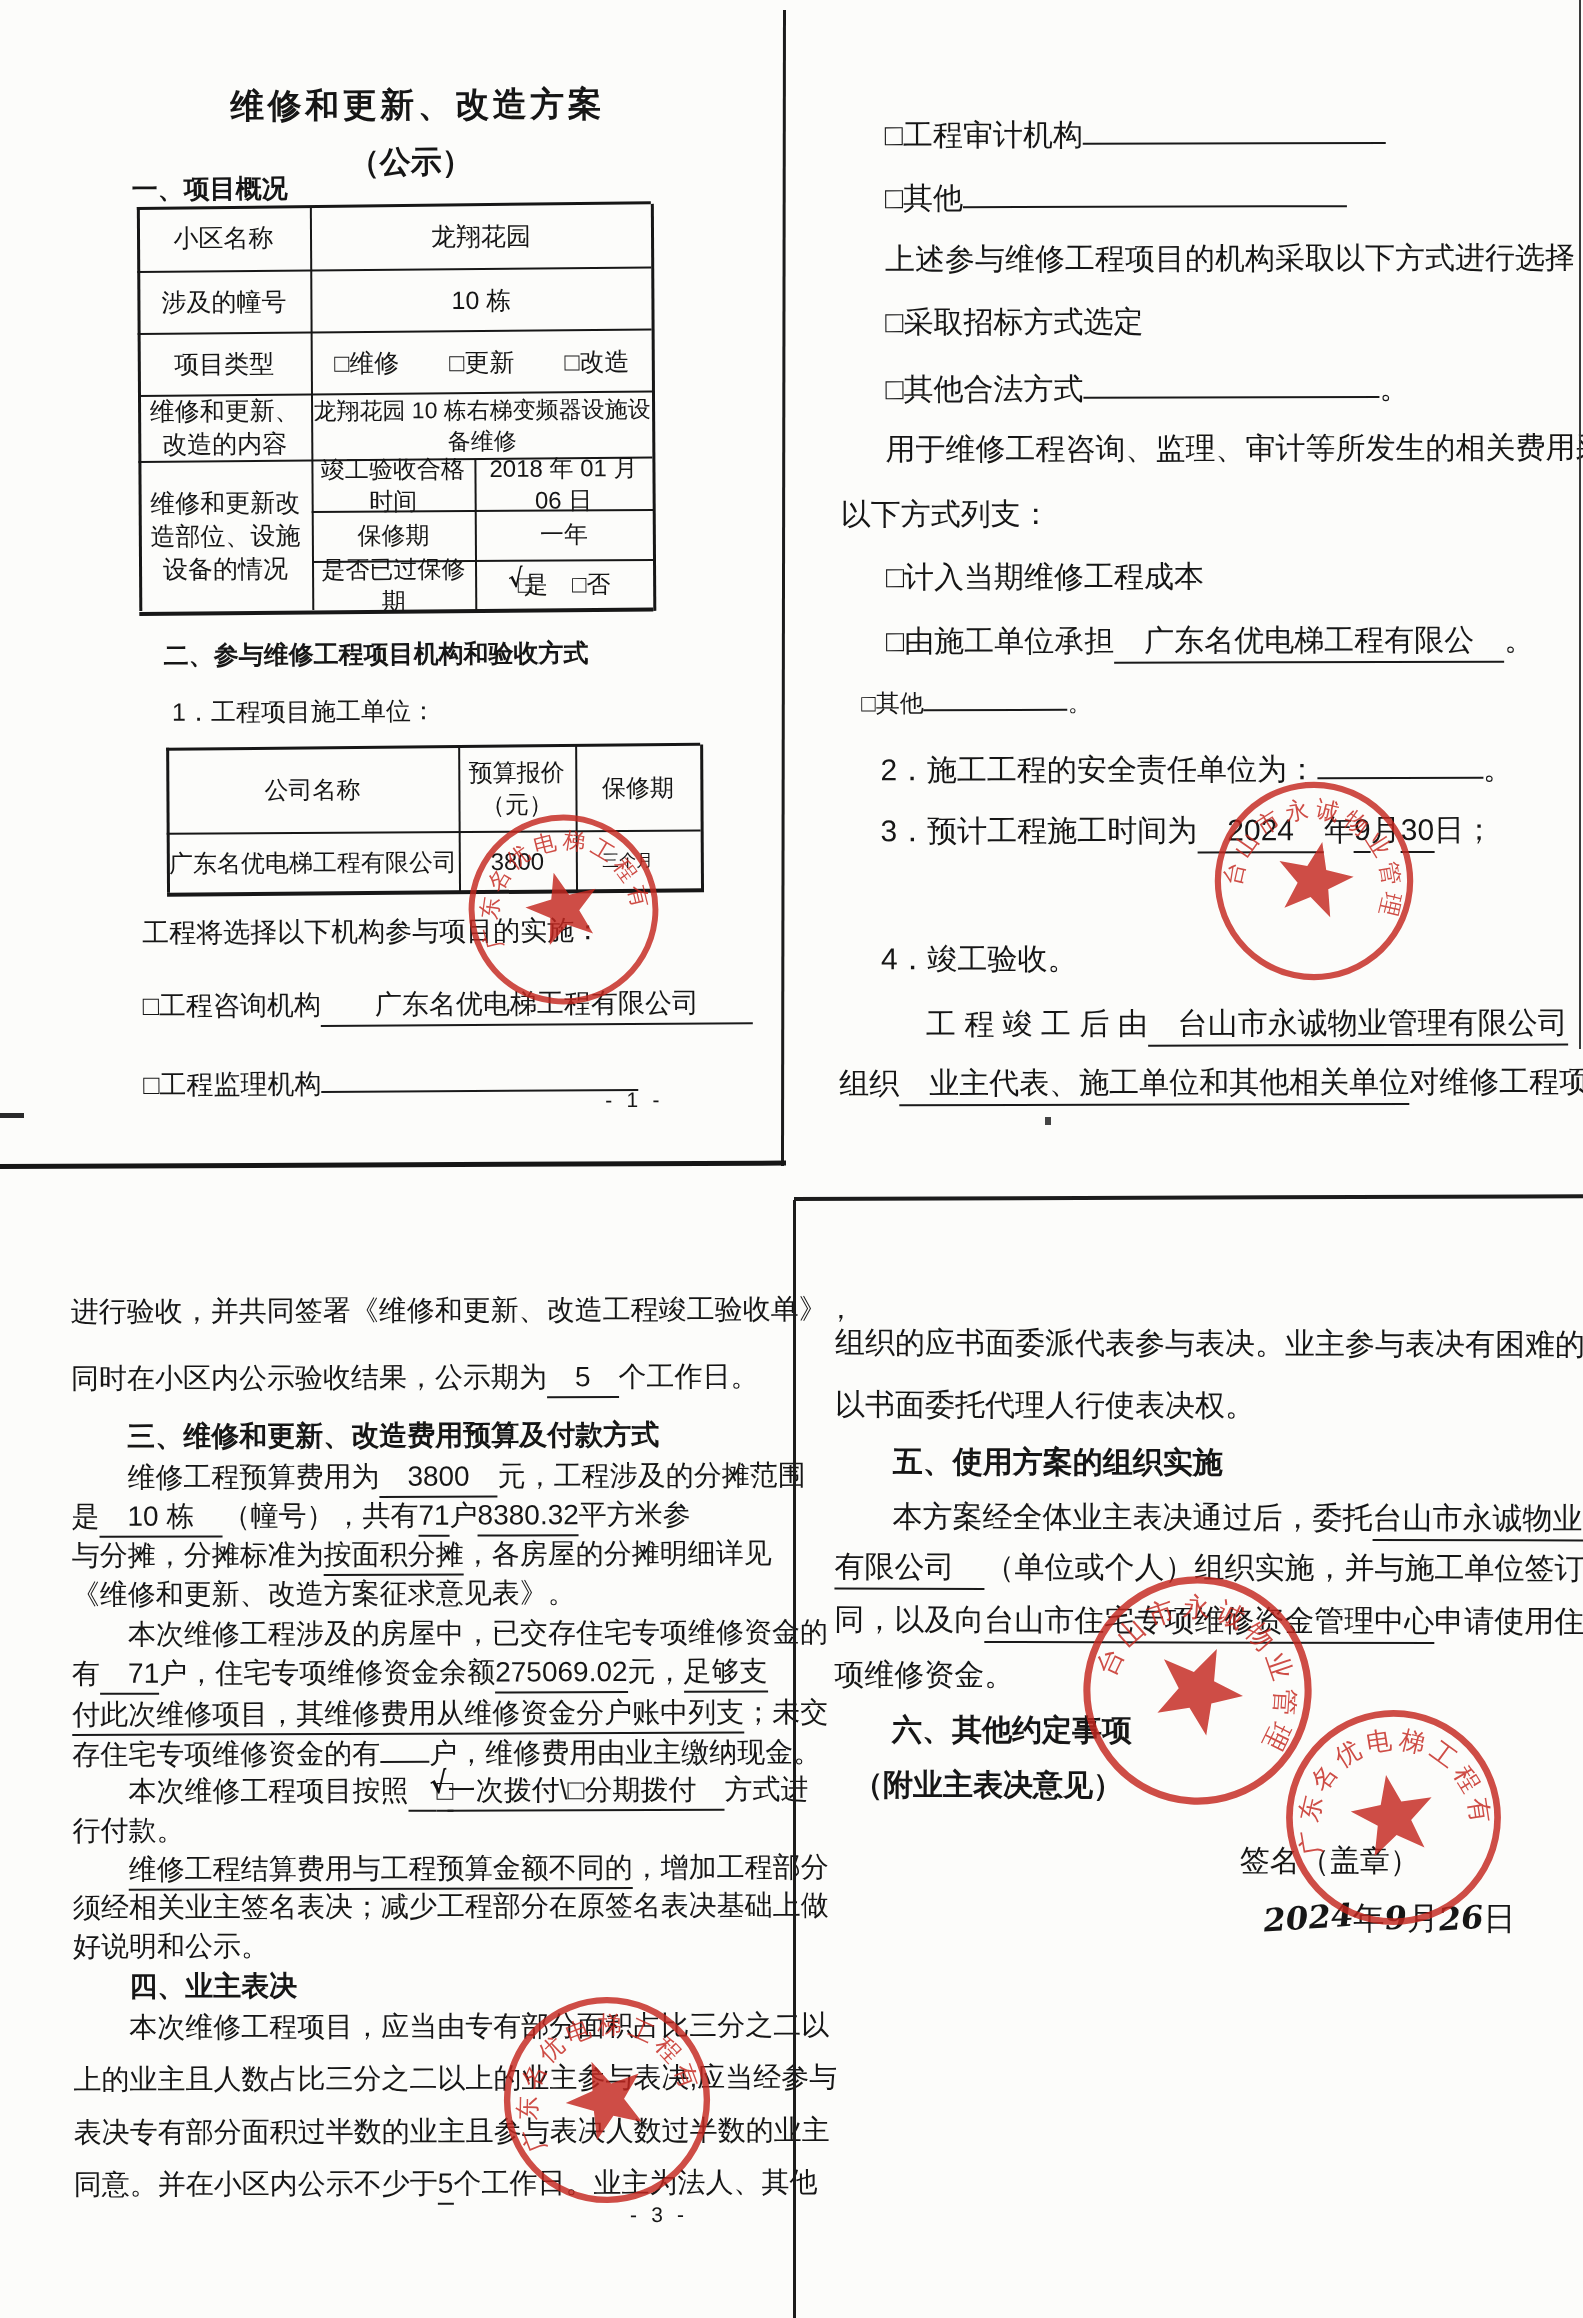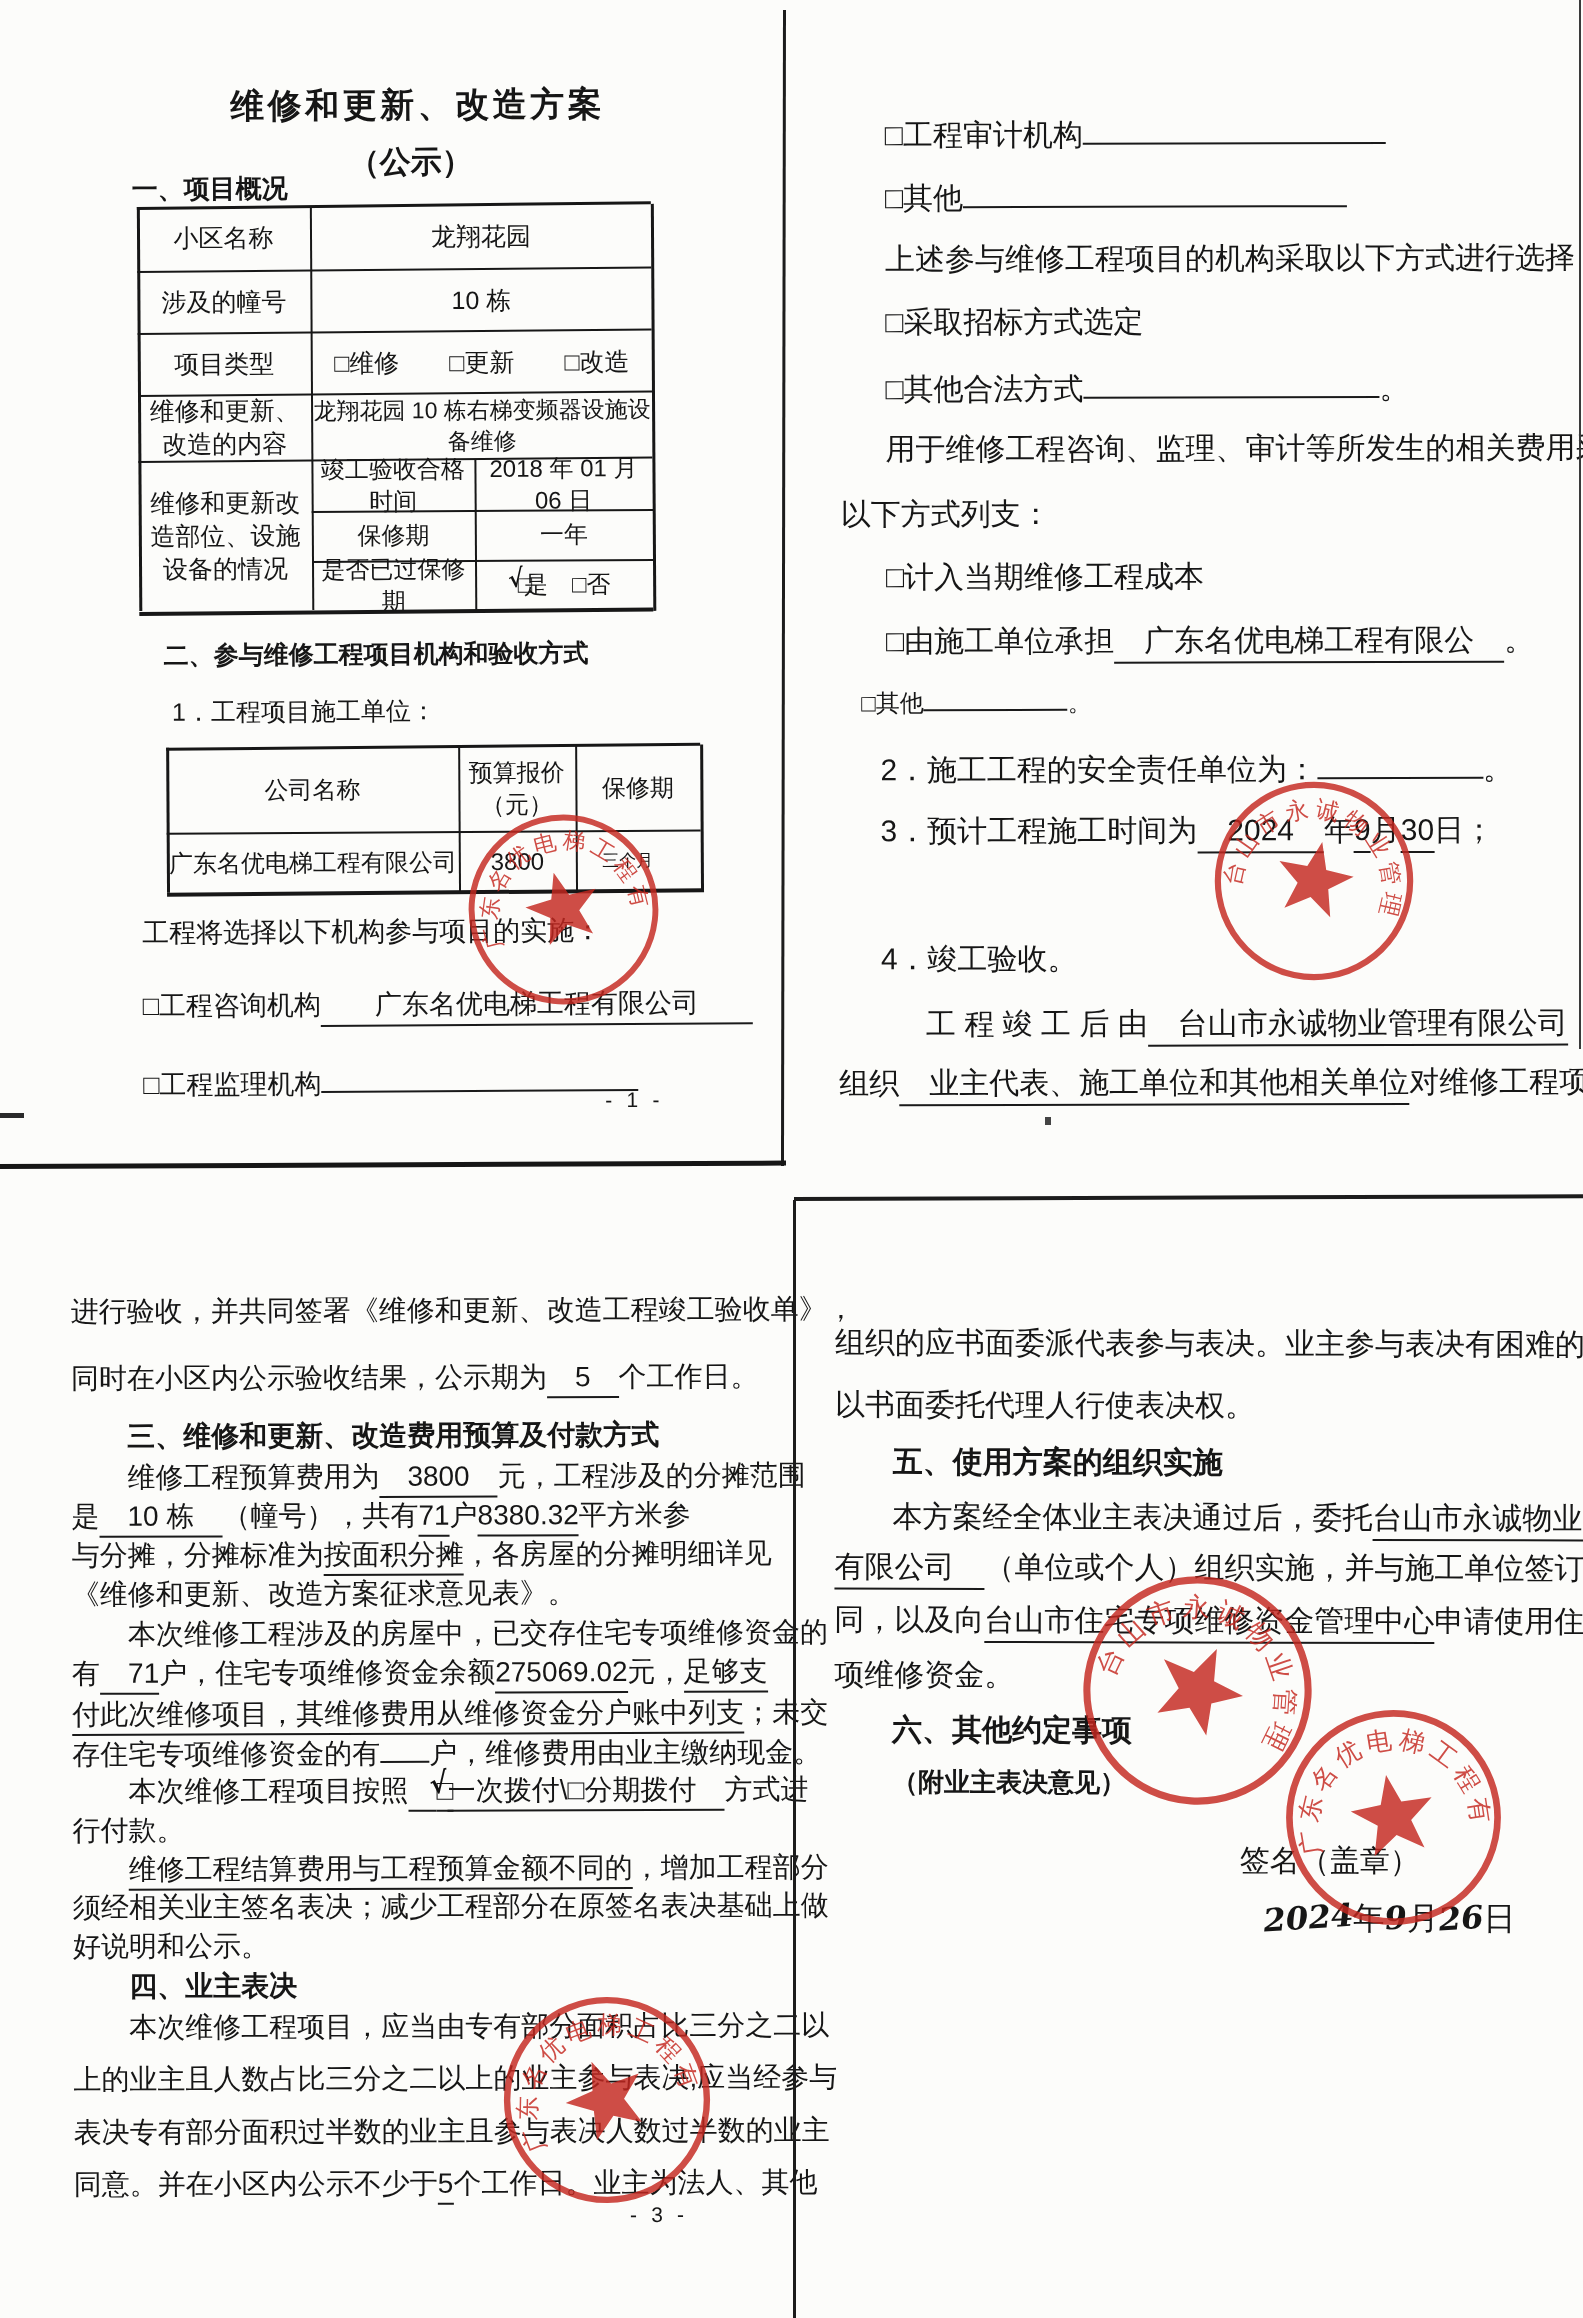--- a/index.html
+++ b/index.html
@@ -128,21 +128,21 @@
   </div>
 <div class="page" style="transform: rotate(0.15deg);">
     <div class="tline" style="left: 838px; top: 1323px; font-size: 30px;"><span class="seg">组织的应书面委派代表参与表决。业主参与表决有困难的，可</span></div>
     <div class="tline" style="left: 838px; top: 1385px; font-size: 30px;"><span class="seg">以书面委托代理人行使表决权。</span></div>
     <div class="tline" style="left: 896px; top: 1442px; font-size: 30px; font-weight: 700;"><span class="seg">五、使用方案的组织实施</span></div>
     <div class="tline" style="left: 896px; top: 1497px; font-size: 30px;"><span class="seg">本方案经全体业主表决通过后，委托</span><span class="seg u"> 台山市永诚物业管理</span></div>
     <div class="tline" style="left: 838px; top: 1547px; font-size: 30px;"><span class="seg u">有限公司　</span><span class="seg">（单位或个人）组织实施，并与施工单位签订施工合</span></div>
     <div class="tline" style="left: 838px; top: 1600px; font-size: 30px;"><span class="seg">同，以及向</span><span class="seg u">台山市住宅专项维修资金管理中心</span><span class="seg">申请使用住宅专</span></div>
     <div class="tline" style="left: 838px; top: 1655px; font-size: 30px;"><span class="seg">项维修资金。</span></div>
     <div class="tline" style="left: 896px; top: 1710px; font-size: 30px; font-weight: 700; text-align: center;"><span class="seg">六、其他约定事项</span></div>
-    <div class="tline" style="left: 896px; top: 1765px; font-size: 26px; font-weight: 700;"><span class="seg">（附业主表决意见）</span></div>
+    <div class="tline" style="left: 857px; top: 1765px; font-size: 30px; font-weight: 700;"><span class="seg">（附业主表决意见）</span></div>
     <div class="tline" style="left: 1244px; top: 1840px; font-size: 30px;"><span class="seg">签名（盖章）</span></div>
     <div class="tline" style="left: 1268px; top: 1896px; font-size: 32px;"><span class="seg hwdate">2024</span><span class="seg"> 年 </span><span class="seg hwdate">9</span><span class="seg">月</span><span class="seg hwdate">26</span><span class="seg"> 日</span></div>
   </div>
 <div>
     <div class="artifact" style="left: 783px; top: 10px; width: 2.8px; height: 1156px; background: rgb(28, 28, 28); transform: rotate(0.1deg); transform-origin: left top; position: absolute;"></div>
     <div class="artifact" style="left: 0px; top: 1164px; width: 786px; height: 5px; background: rgb(22, 22, 22); transform: rotate(-0.25deg); transform-origin: left top; position: absolute;"></div>
     <div class="artifact" style="left: 794px; top: 1197px; width: 789px; height: 4.2px; background: rgb(28, 28, 28); transform: rotate(-0.2deg); transform-origin: left top; position: absolute;"></div>
     <div class="artifact" style="left: 793px; top: 1200px; width: 2.8px; height: 1118px; background: rgb(28, 28, 28); transform-origin: left top; position: absolute;"></div>
     <div class="artifact" style="left: 1579px; top: 0px; width: 2.1px; height: 1049px; background: rgb(58, 58, 58); transform-origin: left top; position: absolute;"></div>
     <div class="artifact" style="left: 0px; top: 1113px; width: 24px; height: 5px; background: rgb(42, 42, 42); transform-origin: left top; position: absolute;"></div>

